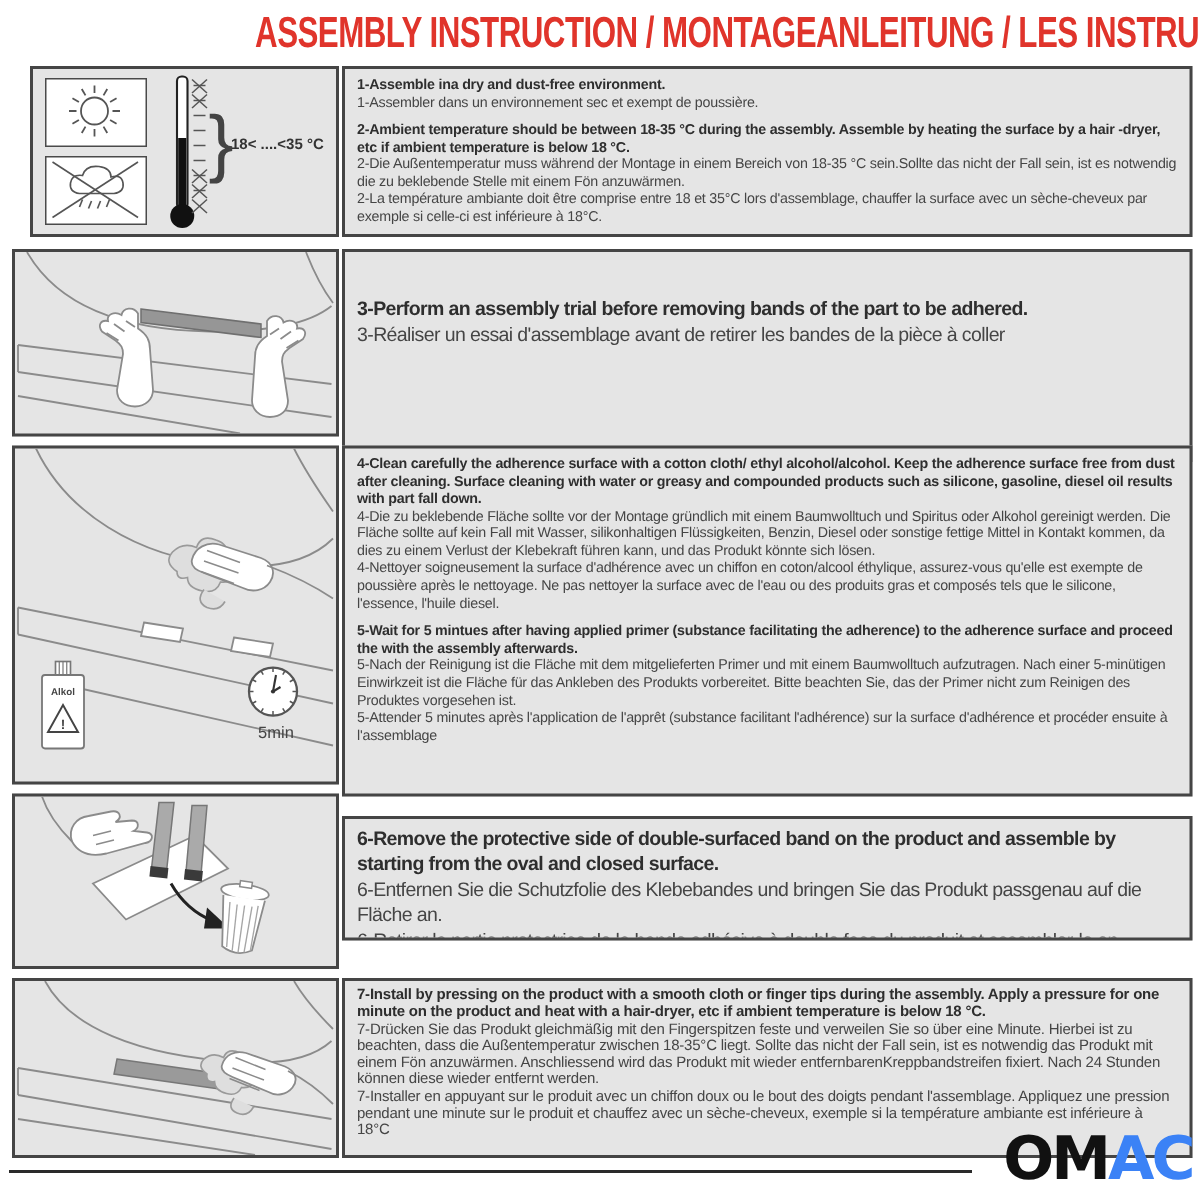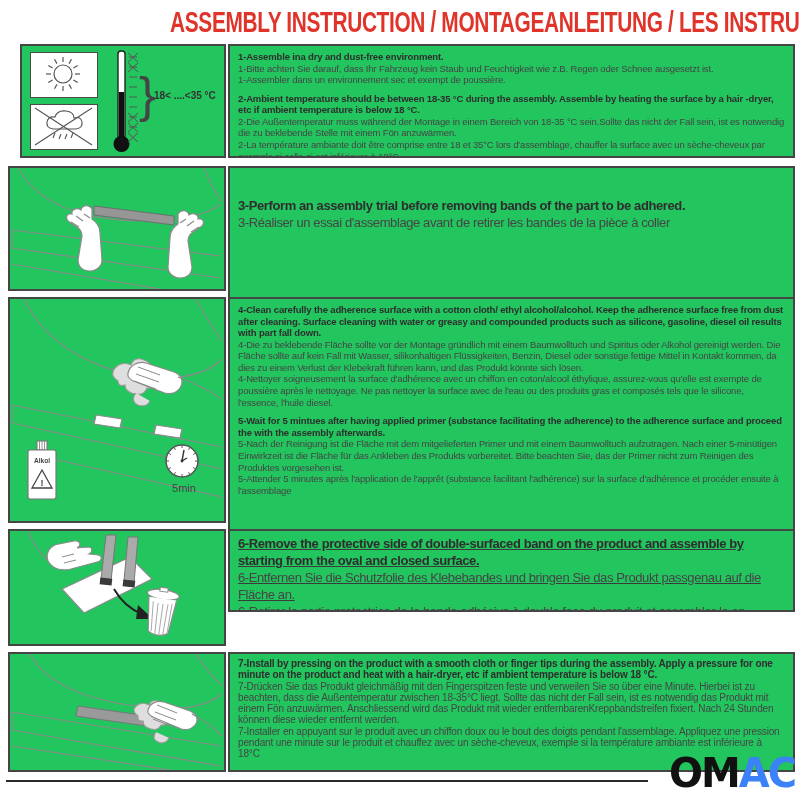--- a/index.html
+++ b/index.html
@@ -1,19 +1,19 @@
 <!DOCTYPE html>
 <html><head>
 <meta charset="utf-8">
 <style>
   html,body{margin:0;padding:0;background:#ffffff;}
   body{width:800px;height:800px;position:relative;font-family:"Liberation Sans",sans-serif;color:#3b3b3b;overflow:hidden;}
   .title{position:absolute;top:6px;left:0;width:800px;text-align:center;white-space:nowrap;}
   .title-inner{display:inline-block;transform:scaleX(0.72);transform-origin:center;font-size:29px;font-weight:bold;letter-spacing:-0.5px;}
-  .box{position:absolute;border:2px solid #454545;background:#22c55e;box-sizing:border-box;}
+  .box{position:absolute;border:2px solid #454545;background:#e5e5e5;box-sizing:border-box;}
   .textbox{overflow:hidden;padding:5px 8px 3px 8px;}
   .small{font-size:9.5px;line-height:1.22;letter-spacing:-0.15px;}
   .medium{font-size:13px;line-height:1.3;letter-spacing:-0.4px;}
   .block{margin:0 0 7px 0;}
   .block:last-child{margin-bottom:0;}
   p{margin:0;}
   .p-en{font-weight:bold;color:#2e2e2e;}
   .p-de,.p-fr{color:#454545;}
   .pad-top{padding-top:30px;}
   .subbox{position:absolute;border:1.5px solid #4a4a4a;box-sizing:border-box;background:#fff;}
@@ -87,21 +87,20 @@
           <line x1="32" y1="85" x2="22" y2="94"></line>
       </g>
       <text x="33" y="64" font-size="50" fill="#444">}</text>
       <text x="48" y="51" font-size="10" font-weight="bold" fill="#333">18&lt; ....&lt;35 °C</text>
     </g>
   </svg>
 </div>
 <div class="box textbox small" style="left:228px;top:44px;width:567px;height:114px;">
   <div class="block">
     <p class="p-en">1-Assemble ina dry and dust-free environment.</p>
-    <p class="p-de">1-Bitte achten Sie darauf, dass Ihr Fahrzeug kein Staub und Feuchtigkeit wie z.B. Regen oder Schnee ausgesetzt ist.</p>
     <p class="p-fr">1-Assembler dans un environnement sec et exempt de poussière.</p>
   </div>
   <div class="block">
     <p class="p-en">2-Ambient temperature should be between 18-35 °C  during the assembly. Assemble by heating the surface by a hair -dryer, etc if ambient temperature is below 18 °C.</p>
     <p class="p-de">2-Die Außentemperatur muss während der Montage in einem Bereich von 18-35 °C  sein.Sollte das nicht der Fall sein, ist es notwendig die zu beklebende Stelle mit einem Fön anzuwärmen.</p>
     <p class="p-fr">2-La température ambiante doit être comprise entre 18 et 35°C lors d'assemblage, chauffer la surface avec un sèche-cheveux par exemple si celle-ci est inférieure à 18°C.</p>
   </div>
 </div>
 
 <div class="box" style="left:8px;top:166px;width:218px;height:125px;">
@@ -222,21 +221,21 @@
       <g stroke="#a5a5a5" stroke-width="0.9">
         <line x1="3" y1="12" x2="5" y2="42"></line>
           <line x1="8" y1="13" x2="9" y2="44"></line>
         <line x1="13" y1="13" x2="13" y2="45"></line>
           <line x1="18" y1="13" x2="17" y2="44"></line>
         <line x1="22" y1="12" x2="21" y2="42"></line>
       </g>
     </g>
   </svg>
 </div>
-<div class="box textbox medium" style="left:228px;top:529px;width:567px;height:83px;text-decoration:underline;">
+<div class="box textbox medium" style="left:228px;top:544px;width:567px;height:83px;">
   <div class="block">
     <p class="p-en">6-Remove the protective side of double-surfaced band on the product and assemble by starting from the oval and closed surface.</p>
     <p class="p-de">6-Entfernen Sie die Schutzfolie des Klebebandes und bringen Sie das Produkt passgenau auf die Fläche an.</p>
     <p class="p-fr">6-Retirer la partie protectrice de la bande adhésive à double face du produit et assembler-le en commençant par une surface ovale et fermée.</p>
   </div>
 </div>
 
 <div class="box" style="left:8px;top:652px;width:218px;height:120px;">
   <svg width="214" height="116" viewBox="0 0 214 116">
     <g stroke="#8b8b8b" stroke-width="1.2" fill="none">

